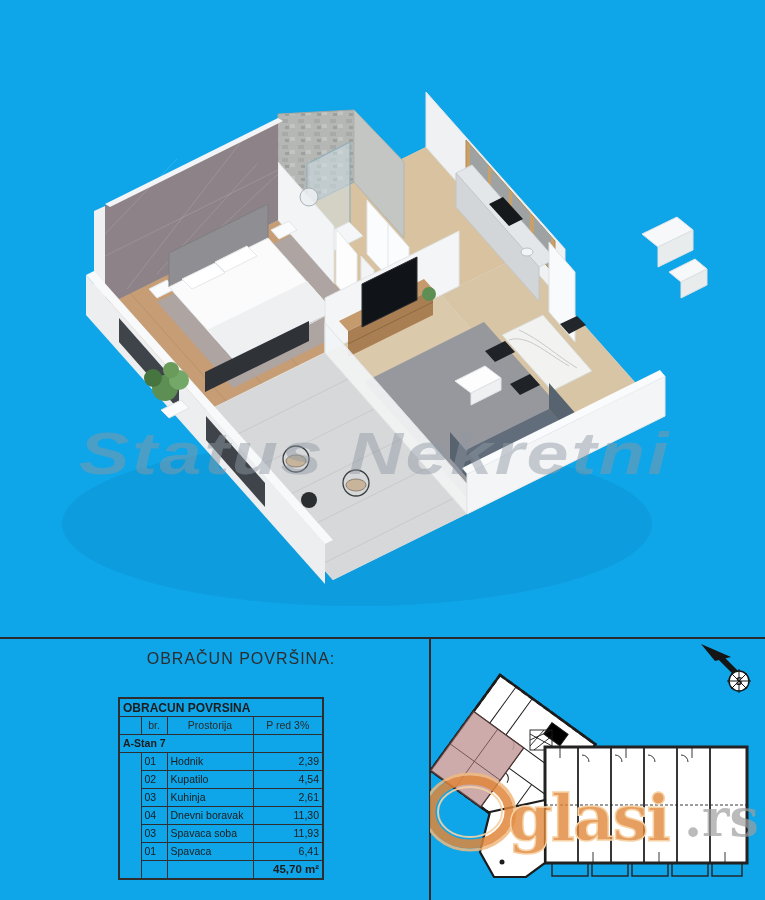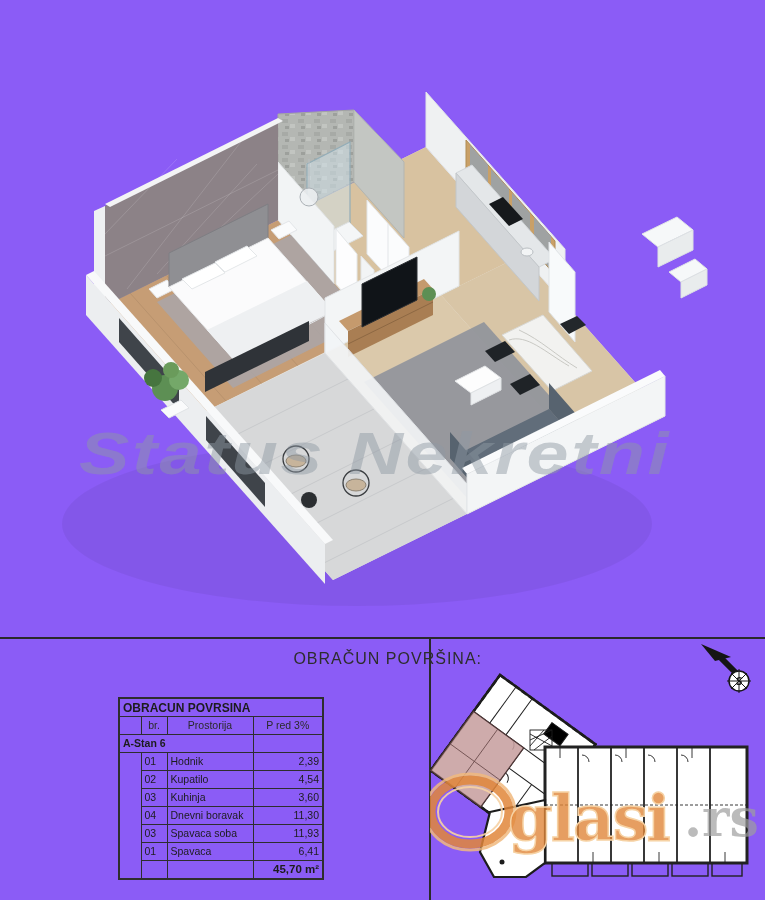--- a/index.html
+++ b/index.html
@@ -1,24 +1,24 @@
 <!DOCTYPE html>
 <html><head>
 <meta charset="utf-8">
 <style>
   html,body{margin:0;padding:0;background:#fff;}
-  .page{position:relative;width:765px;height:900px;background:#8b5cf6;overflow:hidden;
+  .page{position:relative;width:765px;height:900px;background:#0ea5e9;overflow:hidden;
         font-family:"Liberation Sans",sans-serif;color:#222;}
   
   .h-divider{position:absolute;left:0;top:637px;width:765px;height:2px;background:#2a2a2a;}
   .v-divider{position:absolute;left:429px;top:639px;width:2px;height:261px;background:#2a2a2a;}
   
   .panel-title{position:absolute;font-size:16px;letter-spacing:1px;color:#2d2d2d;
                text-align:center;font-weight:500;}
-  .areas-title{left:0;top:650px;width:482px;text-align:right;}
+  .areas-title{left:0;top:650px;width:482px;}
   .location-title{left:448px;top:650px;width:290px;}
   
   table.areas-table{position:absolute;left:118px;top:697px;border-collapse:collapse;
         table-layout:fixed;width:204px;font-size:10.5px;line-height:1;color:#1c1c1c;
         border:2px solid #2e2e2e;}
   table.areas-table td{border:1px solid #2e2e2e;height:15px;padding:1px 3px;
         overflow:hidden;white-space:nowrap;}
   td.t-title{font-weight:bold;font-size:12px;border-bottom:2px solid #2e2e2e;padding-left:4px;}
   td.t-colhead{text-align:center;color:#2a2a2a;}
   td.t-group{font-weight:bold;}
@@ -195,38 +195,38 @@
         <tr>
       <td class="t-title" colspan="4">OBRACUN POVRSINA</td>
     </tr>
     <tr>
       <td></td>
       <td class="t-colhead">br.</td>
       <td class="t-colhead">Prostorija</td>
       <td class="t-colhead">P red 3%</td>
     </tr>
     <tr>
-      <td class="t-group" colspan="3">A-Stan 6</td>
+      <td class="t-group" colspan="3">A-Stan 7</td>
       <td></td>
     </tr>
     <tr>
       <td rowspan="7"></td>
       <td>01</td>
       <td>Hodnik</td>
       <td class="num">2,39</td>
     </tr>
     <tr>
       <td>02</td>
       <td>Kupatilo</td>
       <td class="num">4,54</td>
     </tr>
     <tr>
       <td>03</td>
       <td>Kuhinja</td>
-      <td class="num">3,60</td>
+      <td class="num">2,61</td>
     </tr>
     <tr>
       <td>04</td>
       <td>Dnevni boravak</td>
       <td class="num">11,30</td>
     </tr>
     <tr>
       <td>03</td>
       <td>Spavaca soba</td>
       <td class="num">11,93</td>

